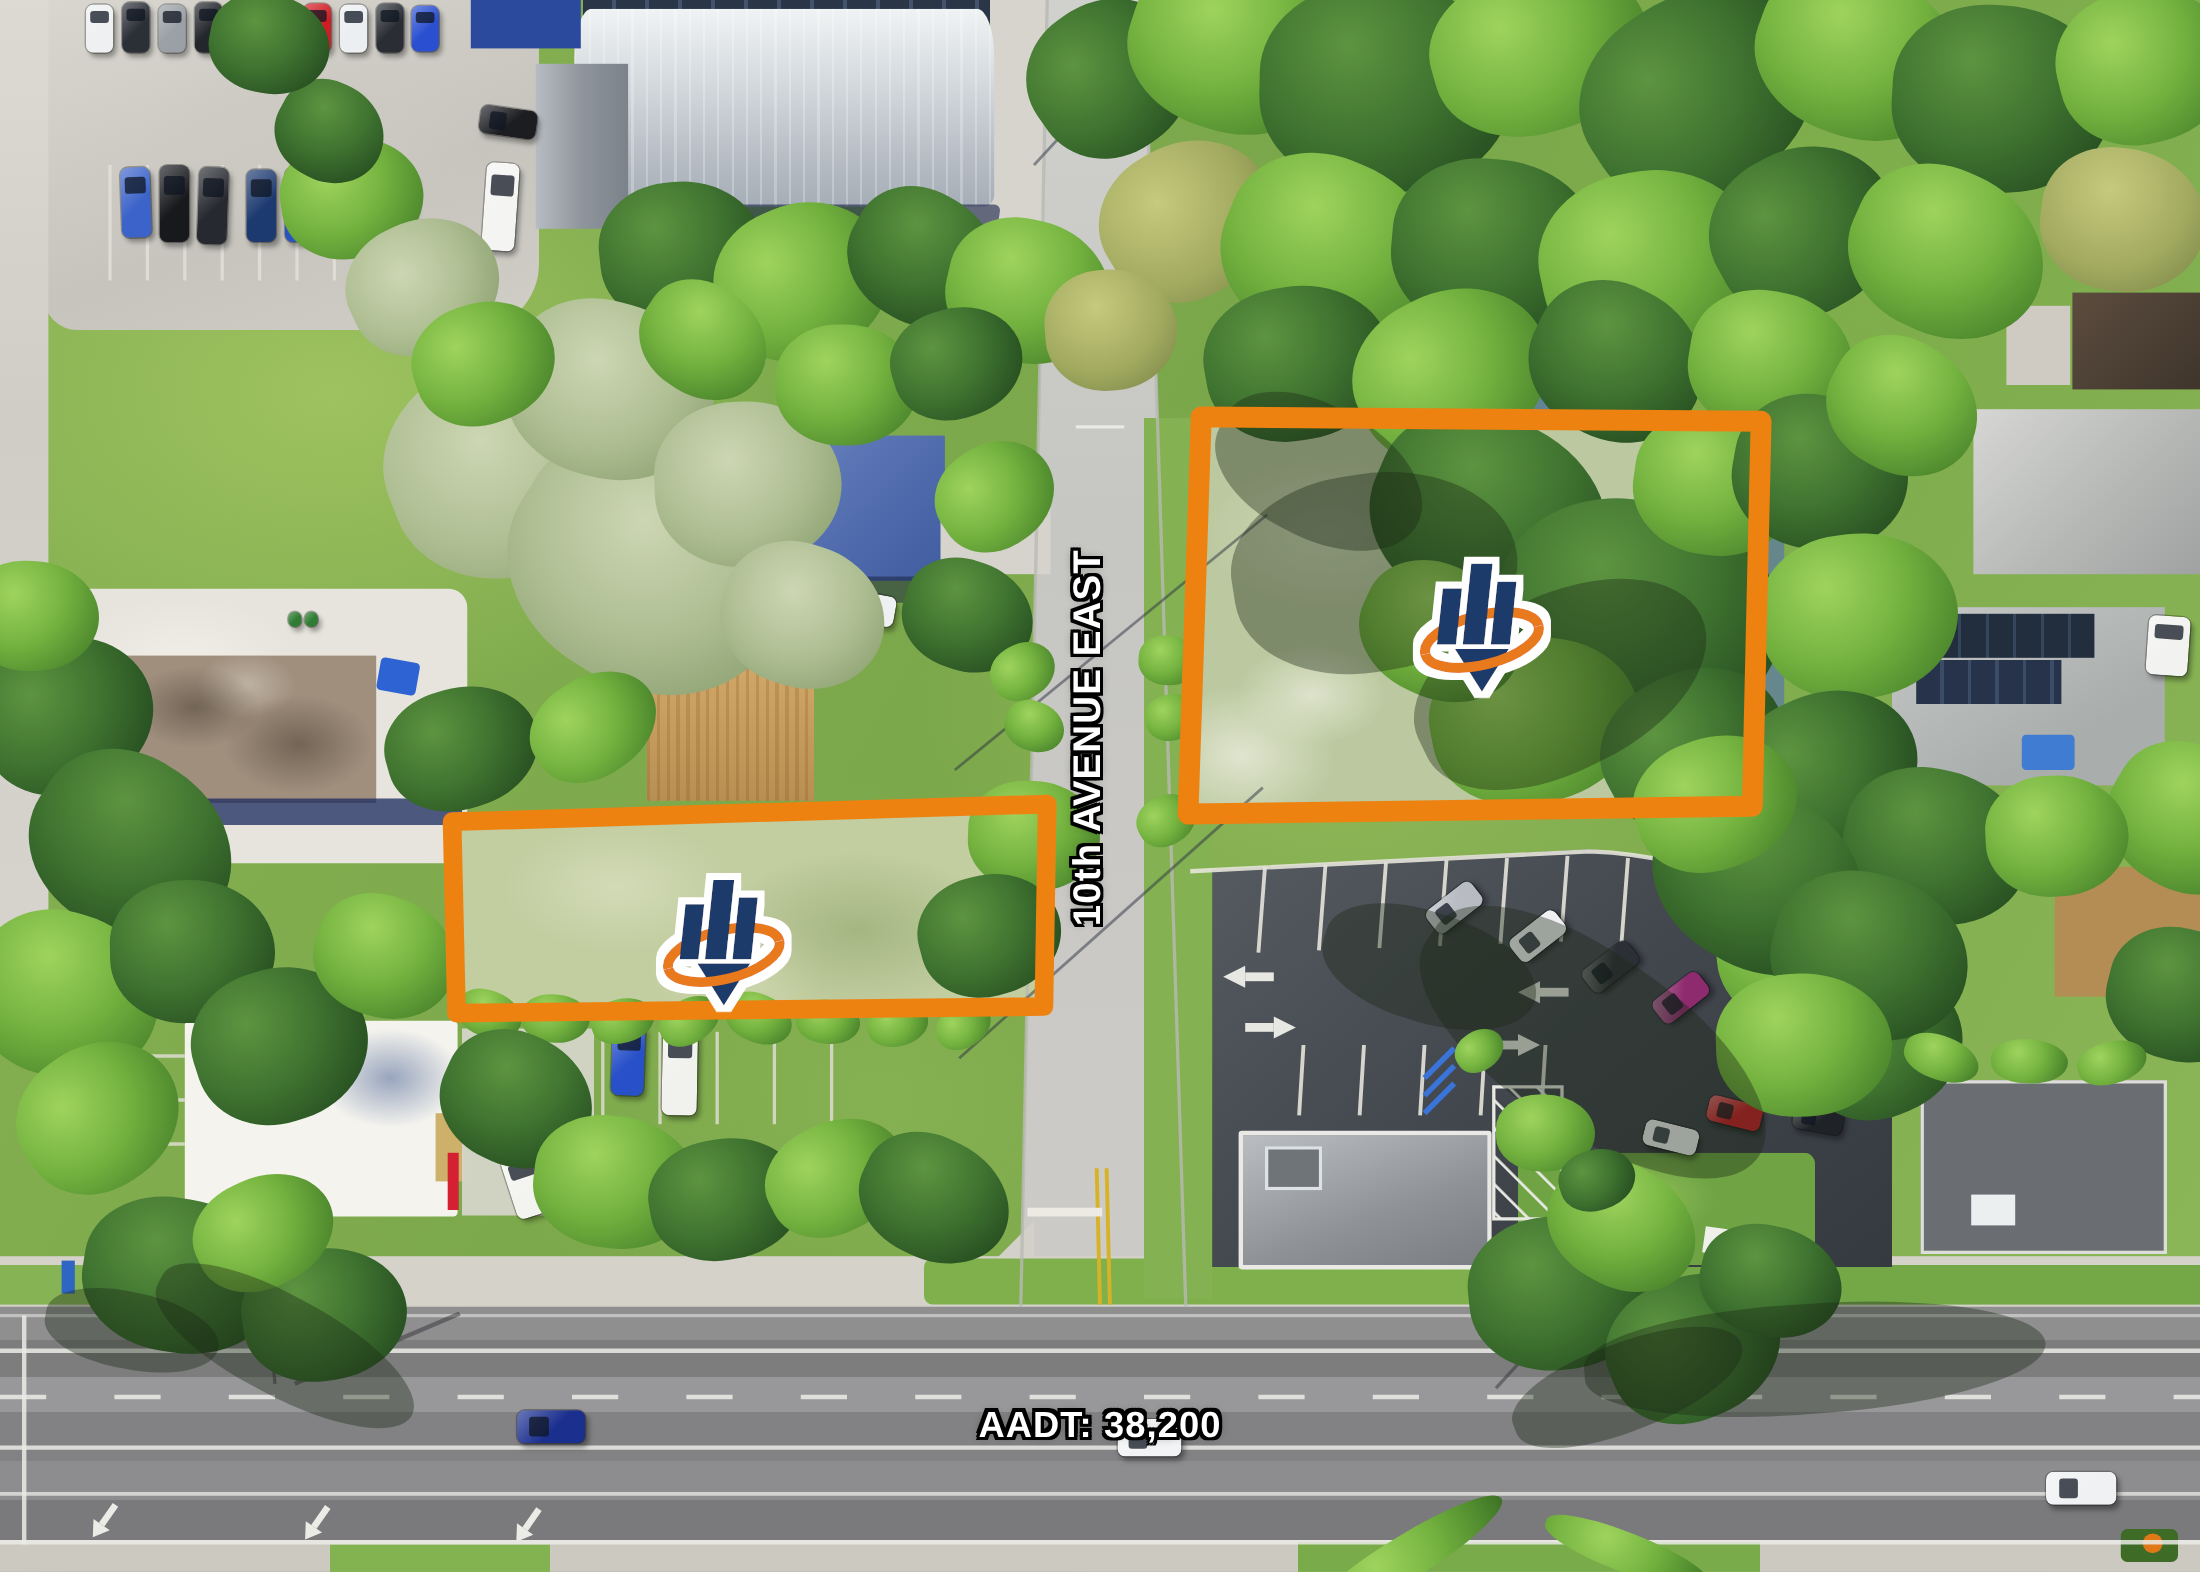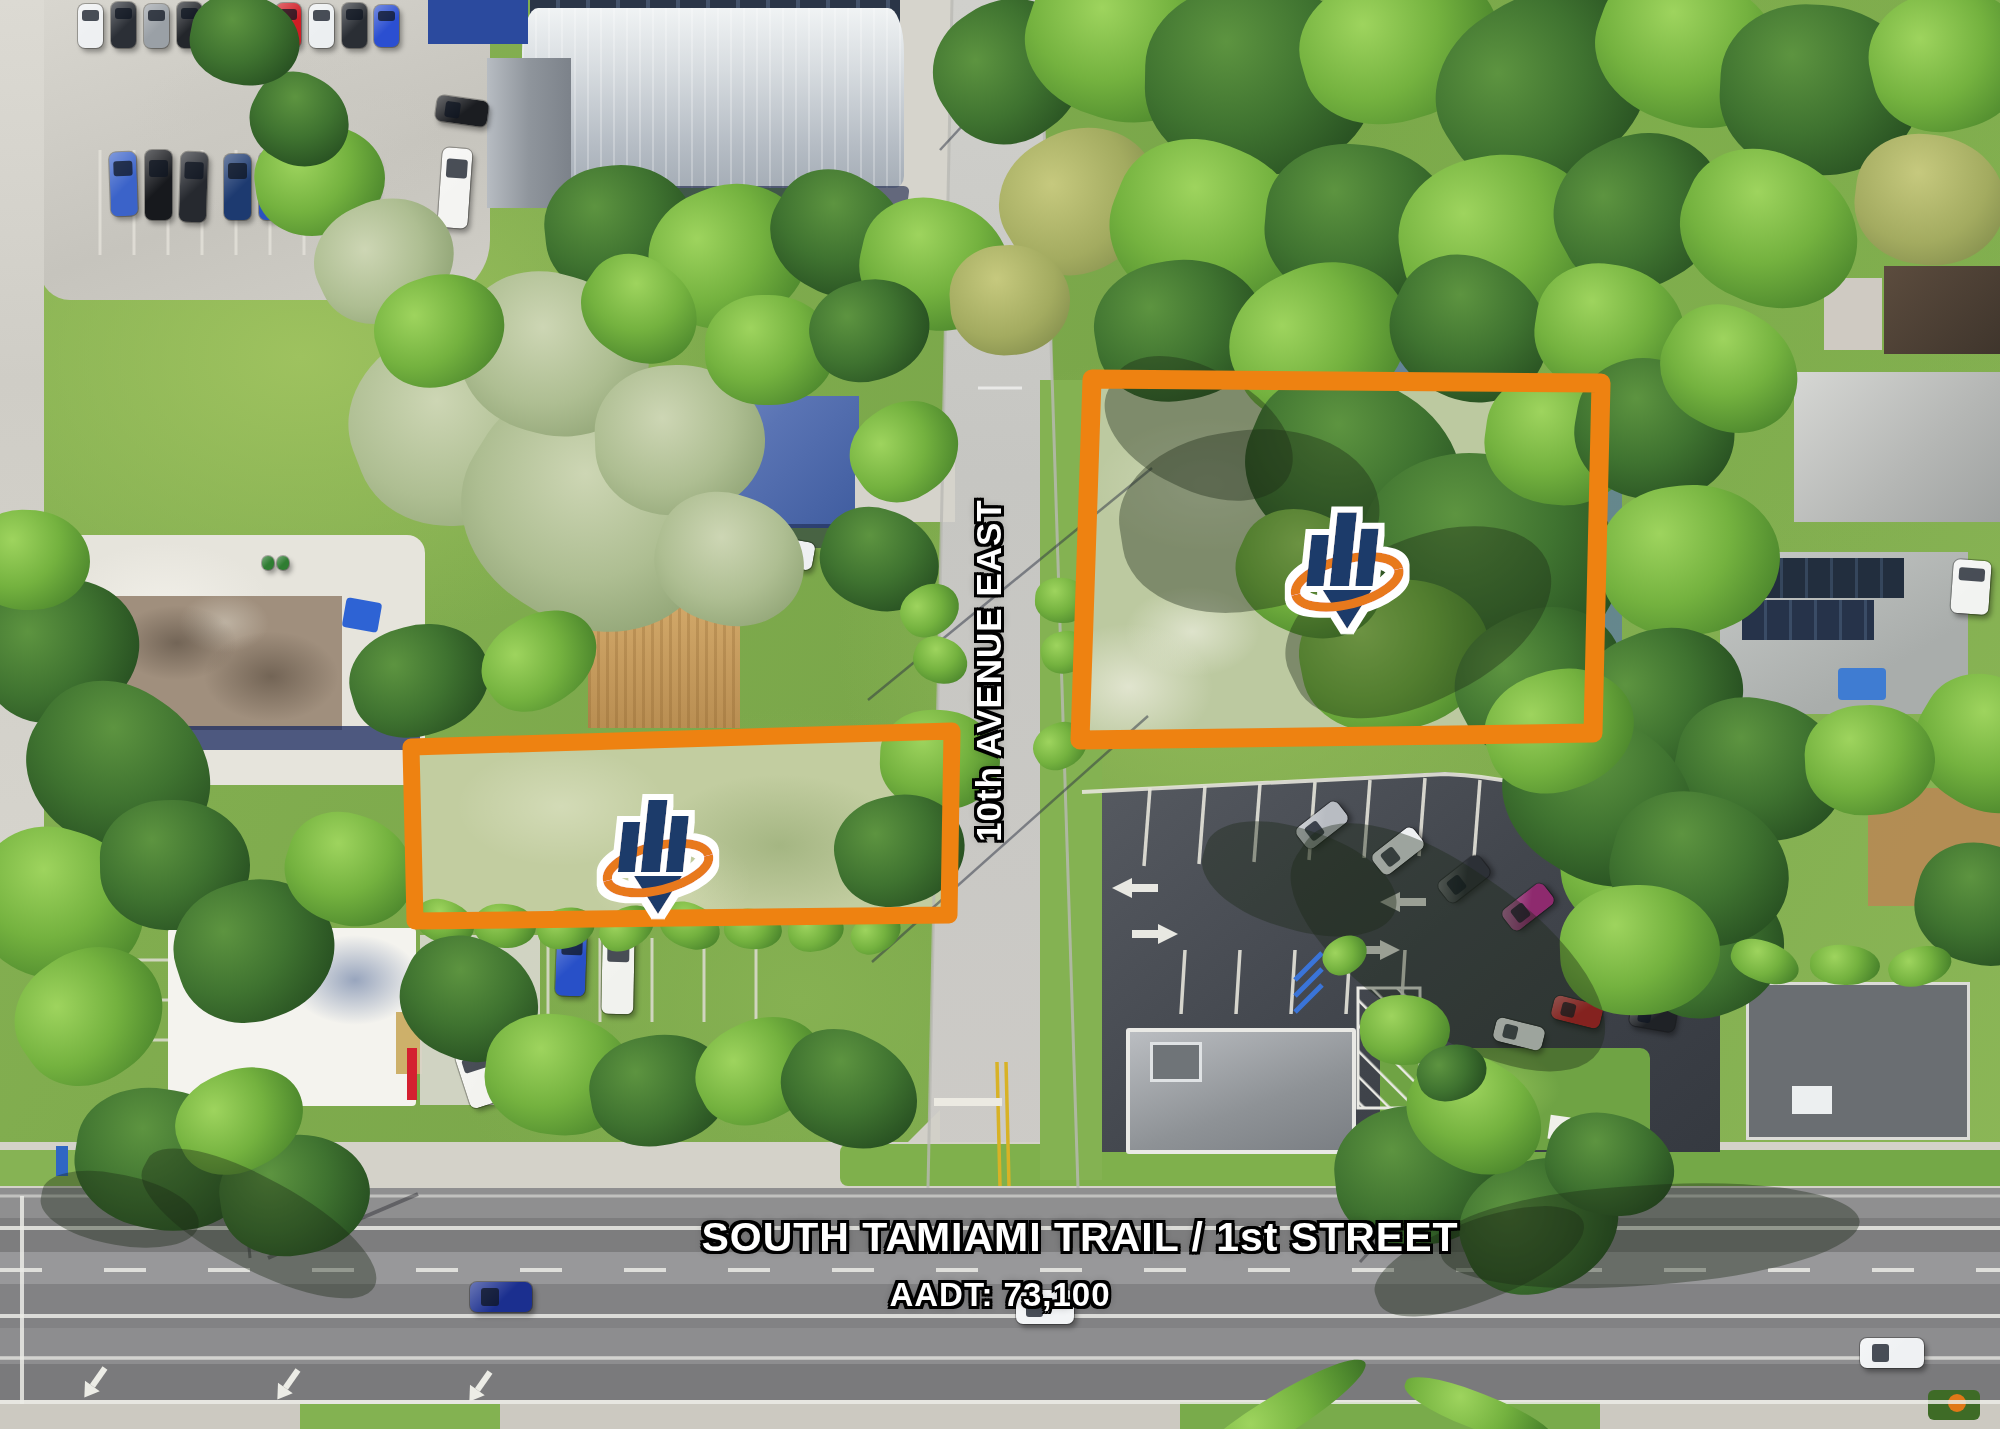--- a/index.html
+++ b/index.html
@@ -489,16 +489,15 @@
     </g>
     <g filter="url(#halo)" transform="translate(598,776)">
         <use href="#logo"></use>
       </g>
     <g filter="url(#halo)" transform="translate(1286,488) scale(1.02)">
         <use href="#logo"></use>
       </g>
   </svg>
 
   <div class="label" id="label-cross">10th AVENUE EAST</div>
-  <div class="label" id="label-main">SOUTH TAMIAMI TRAIL / 1st STREET</div>
-  <div class="label" id="label-aadt">AADT: 73,100</div>
+  <div class="label" id="label-aadt">AADT: 38,200</div>
 
 </div>
 
 </body></html>

